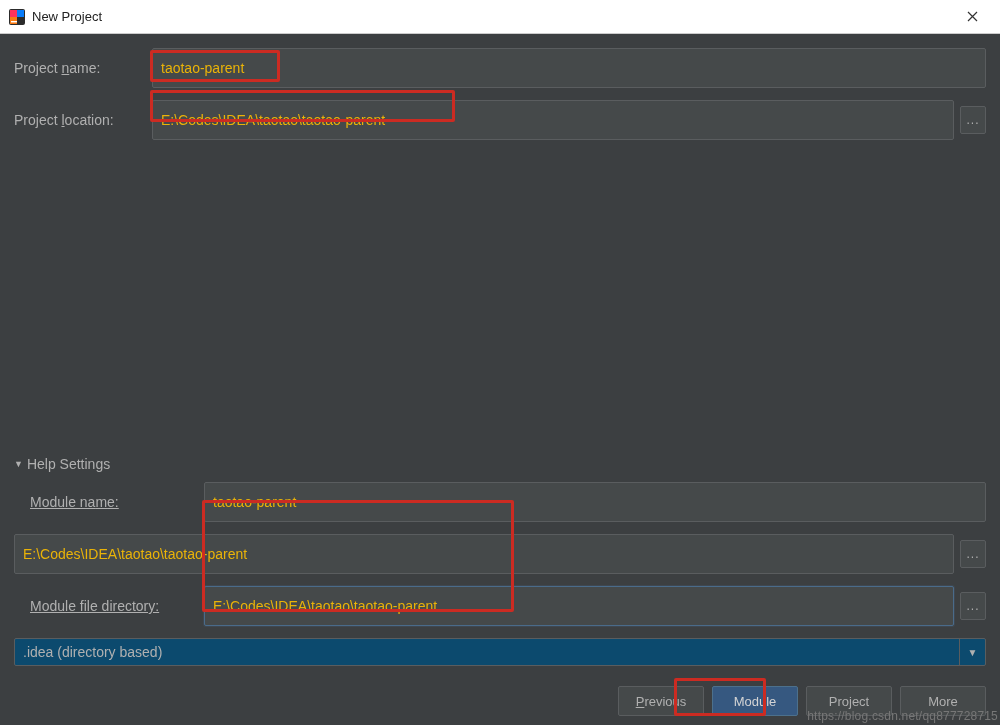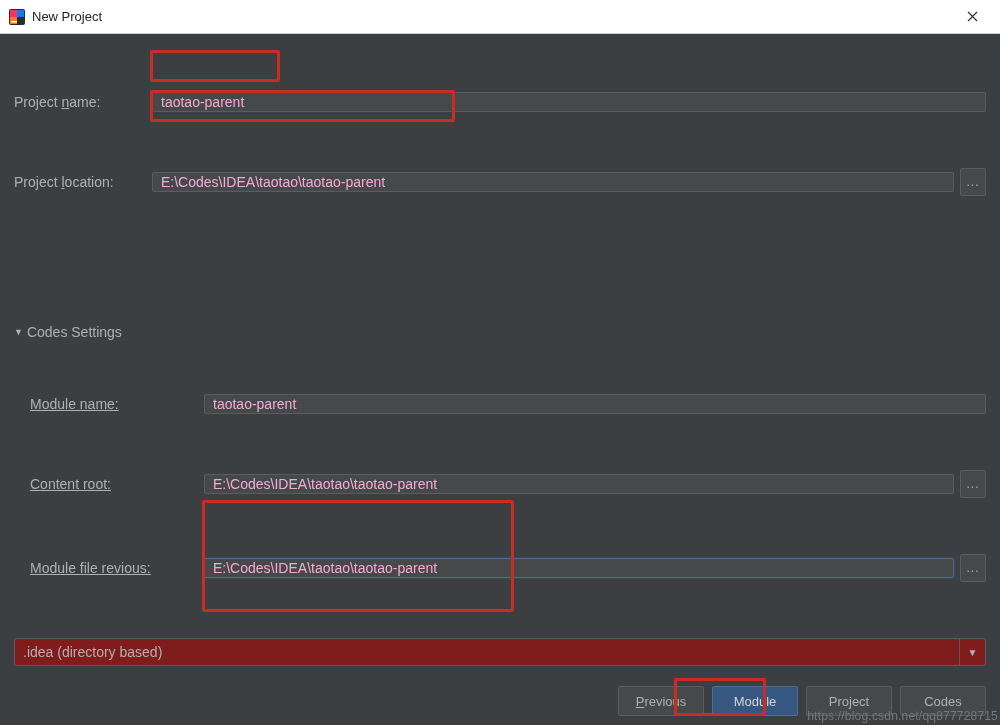--- a/index.html
+++ b/index.html
@@ -40,37 +40,36 @@
     padding: 14px 14px 0 14px;
     display: flex;
     flex-direction: column;
     height: 644px;
     position: relative;
   }
   .row {
     display: flex;
     align-items: center;
     margin-bottom: 12px;
-    margin-top: 44px;
   }
   .label {
     width: 138px;
     color: #b0b0b0;
     font-size: 14px;
     white-space: nowrap;
   }
   .label .mn { text-decoration: underline; }
   .label-indent { padding-left: 16px; width: 190px; text-decoration: underline; }
   .input-wrap { flex: 1; display: flex; align-items: center; gap: 6px; position: relative; }
   .txt {
     flex: 1;
-    height: 20px;
+    height: 40px;
     background: #45494a;
     border: 1px solid #5a5d5f;
-    color: #f9a8d4;
+    color: #eab308;
     padding: 0 8px;
     font-size: 14px;
     font-family: inherit;
     line-height: 26px;
     border-radius: 2px;
   }
   .txt.focused { border-color: #4a6b8a; box-shadow: 0 0 0 1px #4a6b8a33; }
   .dots-btn {
     width: 26px; height: 28px;
     background: #45494a;
@@ -88,21 +87,21 @@
     margin-bottom: 10px;
     cursor: default;
   }
   .more-settings .tri {
     font-size: 9px;
     display: inline-block;
   }
   .select {
     flex: 1;
     height: 28px;
-    background: #7f1d1d;
+    background: #0c4a6e;
     border: 1px solid #5a5d5f;
     color: #b0b0b0;
     padding: 0 8px;
     position: relative;
     display: flex; align-items: center;
     border-radius: 2px;
     font-size: 14px;
   }
   .select .chev {
     position: absolute; right: 0; top: 0;
@@ -187,40 +186,39 @@
     <div class="input-wrap">
       <input class="txt" value="E:\Codes\IDEA\taotao\taotao-parent" style="">
       <div class="dots-btn">...</div>
     </div>
   </div>
 
   <div class="spacer"></div>
 
   <div class="more-settings">
     <span class="tri">▼</span>
-    <span>Codes Settings</span>
+    <span>Help Settings</span>
   </div>
 
   <div class="row">
     <div class="label label-indent">Module na<span class="mn">m</span>e:</div>
     <div class="input-wrap">
       <input class="txt" value="taotao-parent" style="">
     </div>
   </div>
 
   <div class="row">
-    <div class="label label-indent">Content <span class="mn">r</span>oot:</div>
     <div class="input-wrap">
       <input class="txt" value="E:\Codes\IDEA\taotao\taotao-parent" style="">
       <div class="dots-btn">...</div>
     </div>
   </div>
 
   <div class="row">
-    <div class="label label-indent">Module file revious:</div>
+    <div class="label label-indent">Module file directory:</div>
     <div class="input-wrap">
       <input class="txt focused" value="E:\Codes\IDEA\taotao\taotao-parent" style="">
       <div class="dots-btn">...</div>
     </div>
   </div>
 
   <div class="row">
     <div class="input-wrap">
       <div class="select">
         <span>.idea (directory based)</span>
@@ -233,21 +231,21 @@
 
 <div class="footer">
   <div class="btn"><span class="mn">P</span>revious</div>
   <div class="btn primary">
       <span>Module</span>
     </div>
   <div class="btn">
       <span>Project</span>
     </div>
   <div class="btn">
-      <span>Codes</span>
+      <span>More</span>
     </div>
 </div>
 
 <div class="watermark">https://blog.csdn.net/qq877728715</div>
 
 <div class="hl" style="left:150px; top:50px; width:130px; height:32px;"></div>
 <div class="hl" style="left:150px; top:90px; width:305px; height:32px;"></div>
 <div class="hl" style="left:202px; top:500px; width:312px; height:112px;"></div>
 <div class="hl" style="left:674px; top:678px; width:92px; height:38px;"></div>
 

